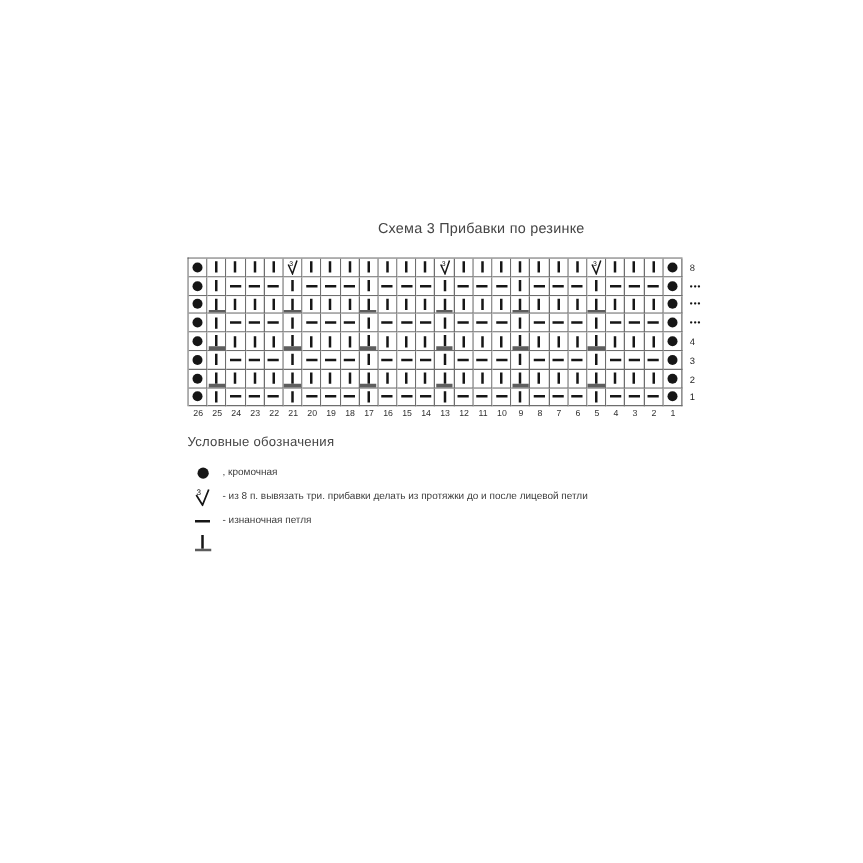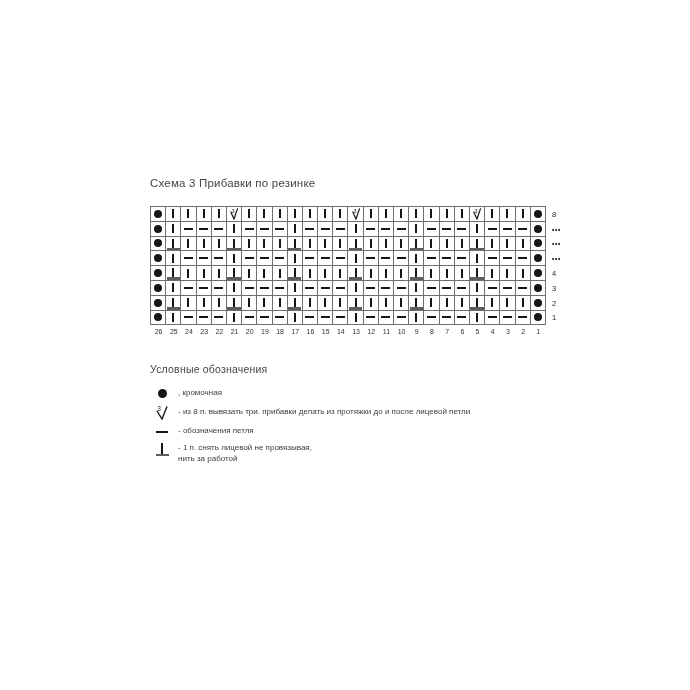--- a/index.html
+++ b/index.html
@@ -6,21 +6,21 @@
     --grid-line:#6e6e6e;
     --sym:#161616;
     --text:#454545;
   }
   *{margin:0;padding:0;box-sizing:border-box;}
   html,body{width:690px;height:690px;background:#ffffff;overflow:hidden;
     font-family:"Liberation Sans", sans-serif;}
   .page{position:relative;width:690px;height:690px;background:#ffffff;}
   .sheet{position:absolute;left:150px;top:177px;width:470px;}
 
-  .chart-title{font-size:11.5px;color:var(--text);letter-spacing:0.2px;}
+  .chart-title{font-size:11.5px;color:var(--text);letter-spacing:0.2px;text-align:center;}
 
   .chart-wrap{display:flex;margin-top:17px;}
   .chart-grid{border-top:1px solid var(--grid-line);border-left:1px solid var(--grid-line);}
   .chart-row{display:flex;}
   .cell{position:relative;width:15.2px;height:14.8px;background:#fff;
     border-right:1px solid var(--grid-line);border-bottom:1px solid var(--grid-line);
     display:flex;align-items:center;justify-content:center;}
   
   .sym-edge{width:8px;height:8px;border-radius:50%;background:var(--sym);}
   .sym-knit{width:2px;height:9px;background:var(--sym);}
@@ -33,23 +33,23 @@
   
   .row-labels{display:flex;flex-direction:column;margin-left:6px;padding-top:1px;}
   .row-label{height:14.8px;display:flex;align-items:center;font-size:7.5px;color:#1d1d1d;}
   .row-label.dots{font-size:6.5px;font-weight:bold;letter-spacing:0.8px;color:#111;}
 
   
   .col-numbers{display:flex;margin-left:1px;margin-top:3px;}
   .col-numbers span{width:15.2px;text-align:center;font-size:7px;color:#303030;}
 
   
-  .legend{margin-top:28px;}
+  .legend{margin-top:13px;}
   .legend-title{font-size:10.5px;color:var(--text);margin-bottom:12px;letter-spacing:0.2px;}
-  .legend-item{display:flex;align-items:center;margin-bottom:5px;min-height:13px;}
+  .legend-item{display:flex;align-items:center;margin-bottom:5px;min-height:13px;text-align:right;}
   .legend-item.top{align-items:flex-start;}
   .legend-sym{width:18px;min-width:18px;display:flex;align-items:center;justify-content:center;margin-left:3px;}
   .legend-text{margin-left:7px;font-size:8px;color:#3c3c3c;line-height:1.35;}
   
   .lg.sym-edge{width:9px;height:9px;}
   .lg.sym-knit{width:2px;height:12px;}
   .lg.sym-purl{width:12px;height:2.5px;}
   .lg.sym-slip{position:relative;width:13px;height:13px;left:auto;top:auto;}
   .lg.sym-slip .slip-v{top:0;height:11px;}
   .lg.sym-slip .slip-h{left:0;right:0;height:2px;}
@@ -831,27 +831,26 @@
                   <path d="M3 6 L8 14 L13 1.6" stroke="#161616" stroke-width="1.4" fill="none"></path>
                 </svg>
               </span>
             </span>
             <div class="legend-text">- из 8 п. вывязать три. прибавки делать из протяжки до и после лицевой петли</div>
           </div>
           <div class="legend-item">
             <span class="legend-sym">
               <span class="sym-purl lg"></span>
             </span>
-            <div class="legend-text">- обозначения петля</div>
+            <div class="legend-text">- изнаночная петля</div>
           </div>
           <div class="legend-item top">
             <span class="legend-sym">
               <span class="sym-slip lg">
                 <i class="slip-v"></i>
                 <i class="slip-h"></i>
               </span>
             </span>
-            <div class="legend-text">- 1 п. снять лицевой не провязывая,<div>нить за работой</div></div>
           </div>
         </div>
     </div>
   </div>
 </div>
 
 </body></html>

